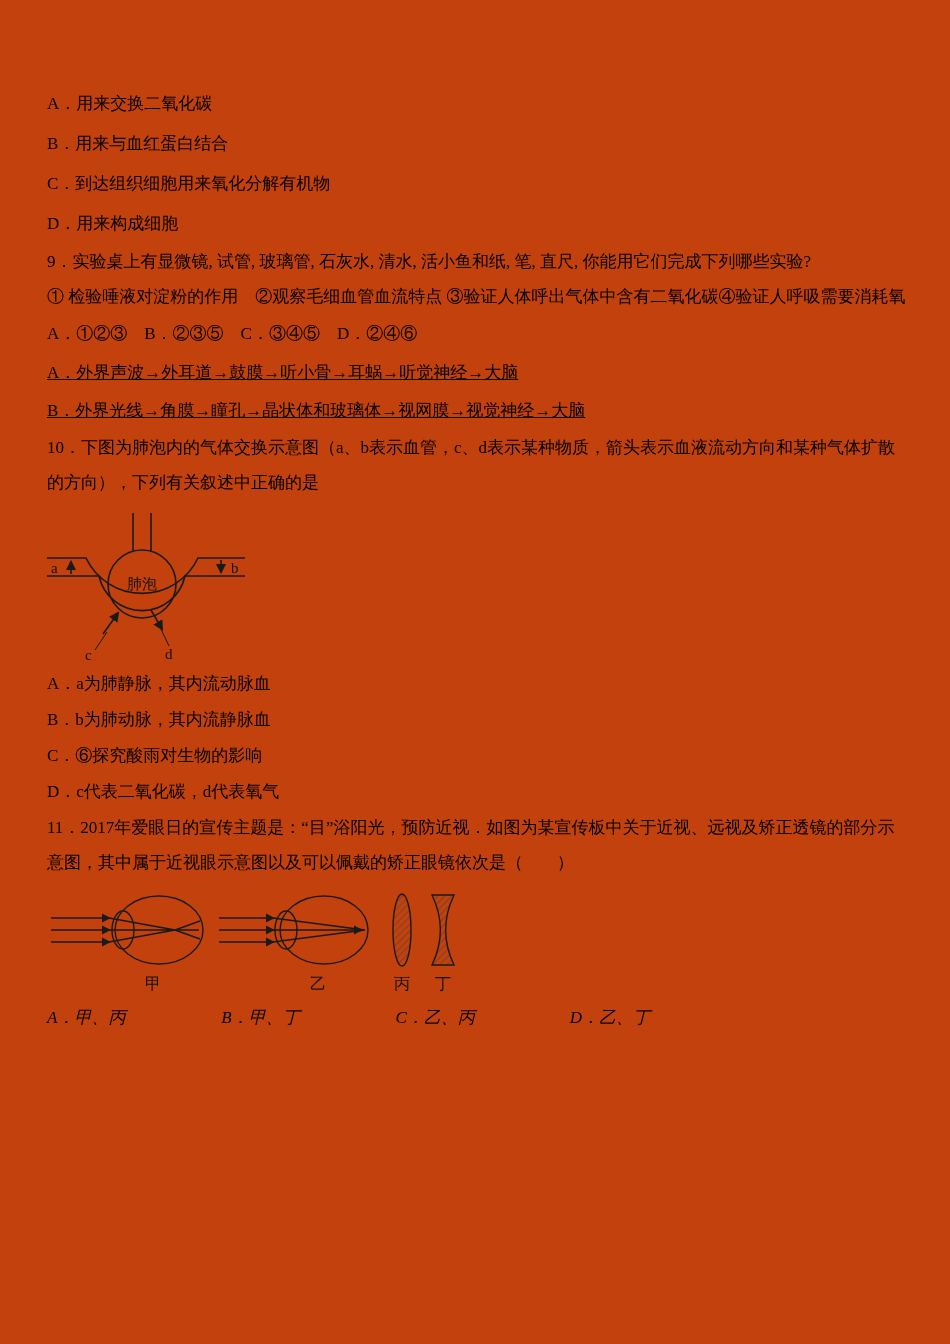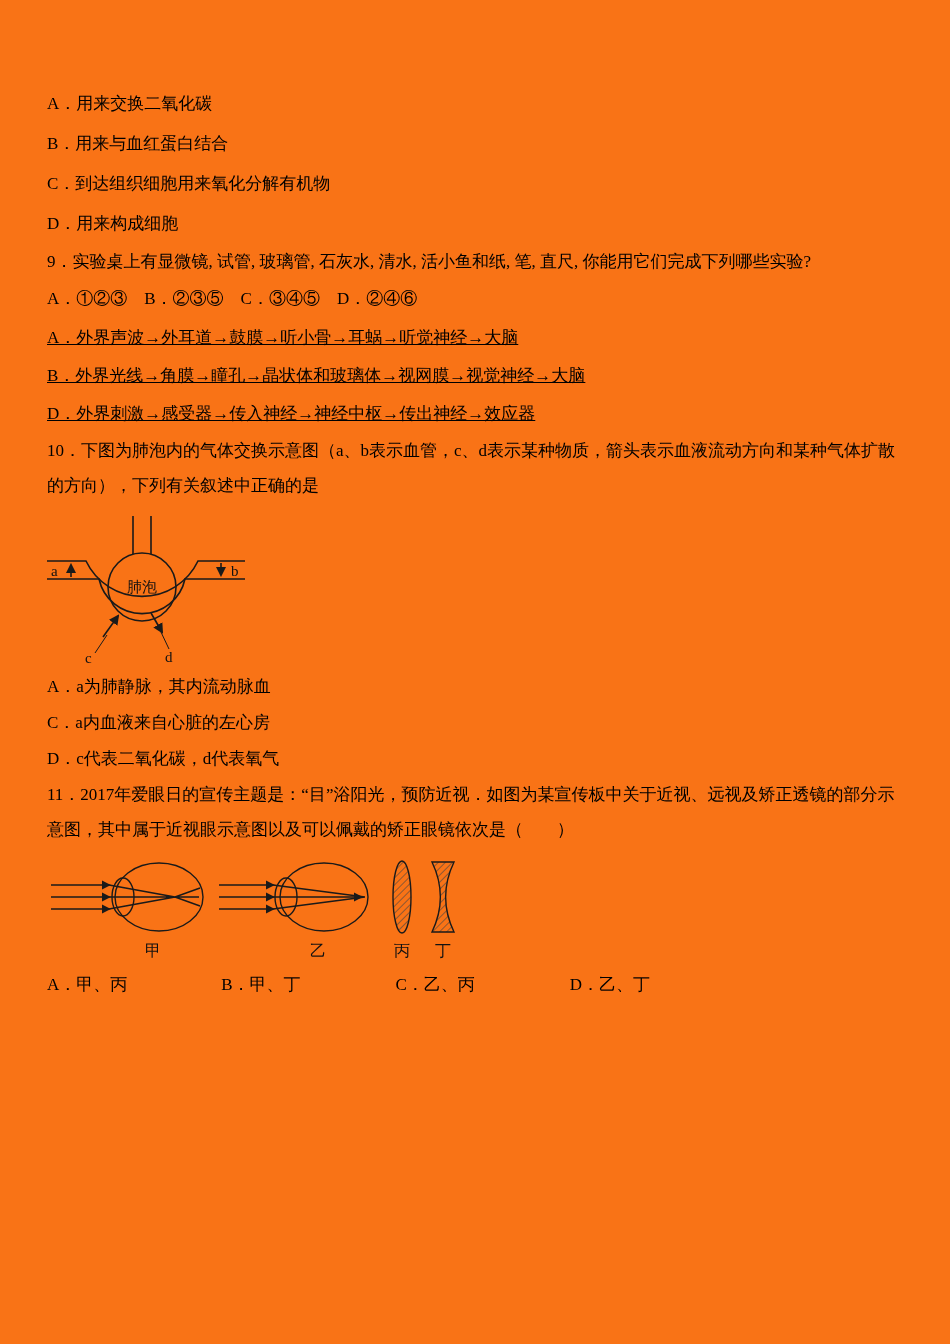--- a/index.html
+++ b/index.html
@@ -1,64 +1,64 @@
 <!DOCTYPE html>
 <html><head>
 <meta charset="utf-8">
 <style>
   html, body { margin: 0; padding: 0; }
   body { background: #ffffff; }
   .page {
     position: relative;
     width: 950px;
     height: 1344px;
-    background: #f97316;
+    background: #c2410c;
     color: #000000;
     font-family: "Liberation Serif", "DejaVu Serif", serif;
     font-size: 17px;
     padding: 84px 44px 0 47px;
     box-sizing: border-box;
     overflow: hidden;
   }
   p { margin: 0; }
   .lh40 { line-height: 40px; }
   .lh38 { line-height: 38px; text-decoration: underline; }
   .lh36 { line-height: 36px; }
   .lh35 { line-height: 35px; }
   .qblock { margin: 0; }
   .figure { margin: 10px 0 4px; }
   .alv-figure { margin-left: -8px; }
-  .optrow { line-height: 40px; }
+  .optrow { line-height: 40px; font-style: italic; }
   .optrow .cell { display: inline-block; width: 170px; }
   .optrow .cell-last { display: inline-block; }
   svg { display: block; }
   svg text { font-size: 16px; fill: #111; stroke: none; font-family: inherit; }
   .alv-figure svg text { font-size: 15px; }
 </style>
 </head>
 <body>
 
 <div class="page">
 
   <div class="qblock">
     <p class="lh40">A．用来交换二氧化碳</p>
     <p class="lh40">B．用来与血红蛋白结合</p>
     <p class="lh40">C．到达组织细胞用来氧化分解有机物</p>
     <p class="lh40">D．用来构成细胞</p>
   </div>
 
   <div class="qblock">
     <p class="lh35">9．实验桌上有显微镜, 试管, 玻璃管, 石灰水, 清水, 活小鱼和纸, 笔, 直尺, 你能用它们完成下列哪些实验?</p>
+    <p class="lh35">① 检验唾液对淀粉的作用　②观察毛细血管血流特点 ③验证人体呼出气体中含有二氧化碳④验证人呼吸需要消耗氧</p>
     <p class="lh40">A．①②③　B．②③⑤　C．③④⑤　D．②④⑥</p>
   </div>
 
   <div class="qblock">
     <p class="lh38">A．外界声波→外耳道→鼓膜→听小骨→耳蜗→听觉神经→大脑</p>
     <p class="lh38">B．外界光线→角膜→瞳孔→晶状体和玻璃体→视网膜→视觉神经→大脑</p>
-    <p class="lh38">D．外界刺激→感受器→传入神经→神经中枢→传出神经→效应器</p>
   </div>
 
   <div class="qblock">
     <p class="lh35">10．下图为肺泡内的气体交换示意图（a、b表示血管，c、d表示某种物质，箭头表示血液流动方向和某种气体扩散的方向），下列有关叙述中正确的是</p>
 
     <div class="figure alv-figure">
       <svg width="215" height="152" viewBox="0 0 215 152">
         <defs>
           <marker id="arr1" viewBox="0 0 10 10" refX="8" refY="5" markerWidth="6.5" markerHeight="6.5" orient="auto">
             <path d="M0,0 L10,5 L0,10 z" fill="#1a1a1a"></path>
@@ -85,21 +85,22 @@
         </g>
         <text x="103" y="79" text-anchor="middle">肺泡</text>
         <text x="12" y="63">a</text>
         <text x="192" y="63">b</text>
         <text x="46" y="150">c</text>
         <text x="126" y="149">d</text>
       </svg>
     </div>
 
     <p class="lh36">A．a为肺静脉，其内流动脉血</p>
-    <p class="lh36">C．a内血液来自心脏的左心房</p>
+    <p class="lh36">B．b为肺动脉，其内流静脉血</p>
+    <p class="lh36">C．⑥探究酸雨对生物的影响</p>
     <p class="lh36">D．c代表二氧化碳，d代表氧气</p>
   </div>
 
   <div class="qblock">
     <p class="lh35">11．2017年爱眼日的宣传主题是：“目”浴阳光，预防近视．如图为某宣传板中关于近视、远视及矫正透镜的部分示意图，其中属于近视眼示意图以及可以佩戴的矫正眼镜依次是（　　）</p>
 
     <div class="figure">
       <svg width="442" height="104" viewBox="0 0 442 104">
         <defs>
           <marker id="arr2" viewBox="0 0 10 10" refX="8" refY="5" markerWidth="6.5" markerHeight="6.5" orient="auto">

